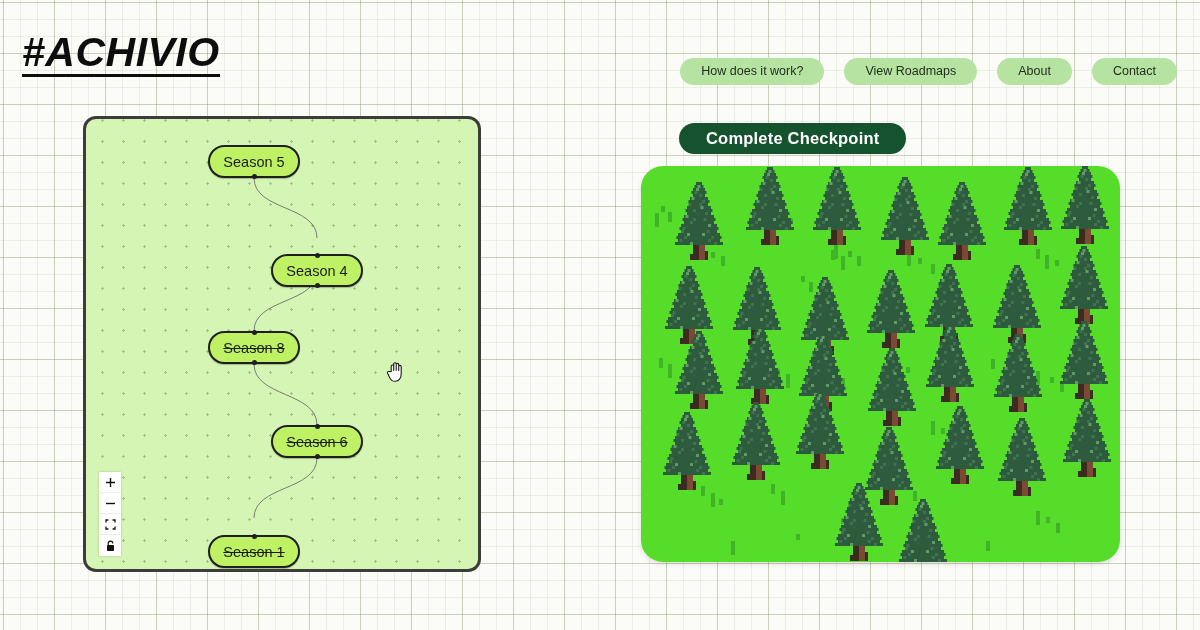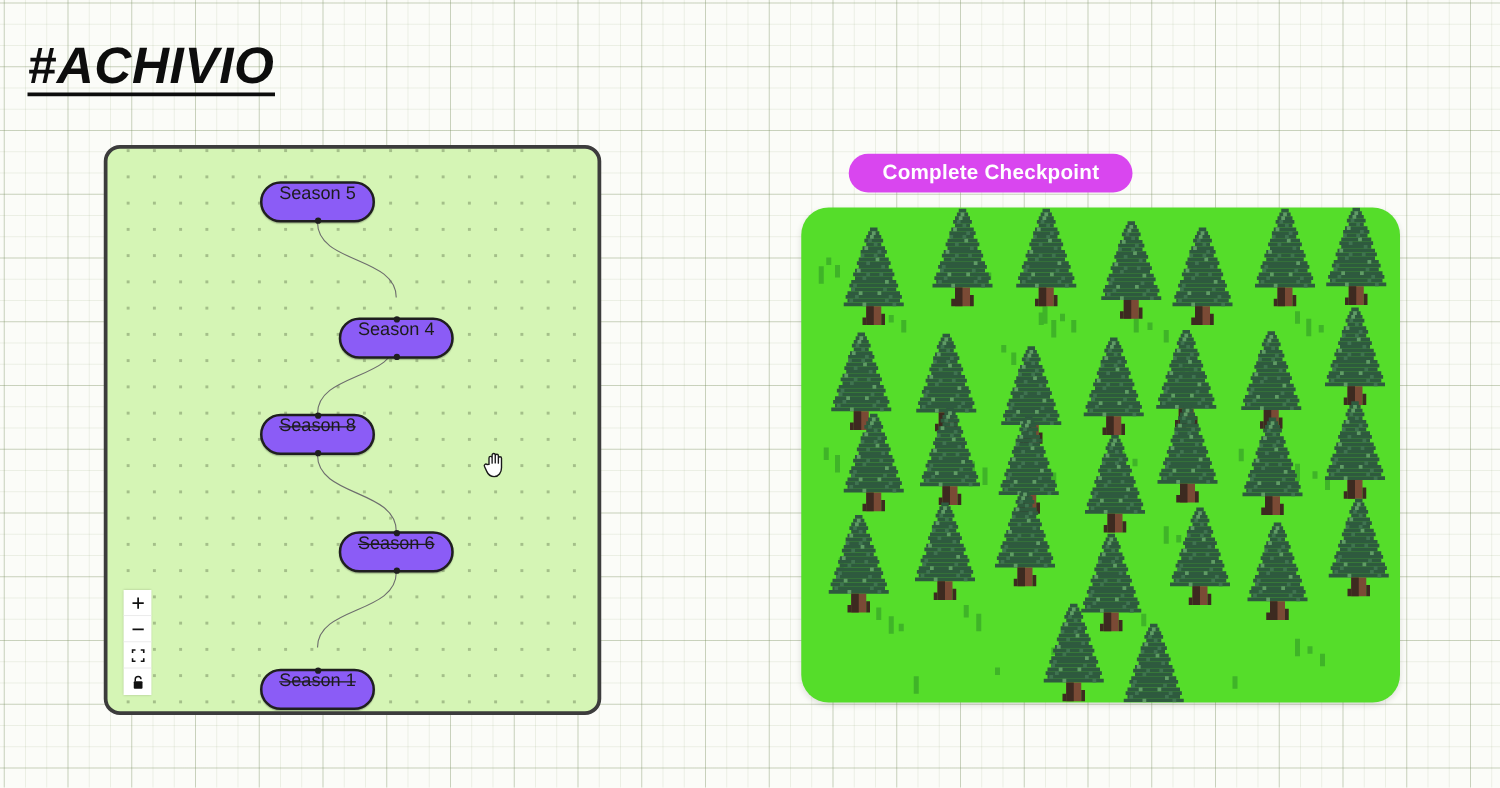--- a/index.html
+++ b/index.html
@@ -95,26 +95,26 @@
   .edges-svg {
     position: absolute;
     inset: 0;
     width: 100%;
     height: 100%;
     pointer-events: none;
   }
 
   .flow-node {
     position: absolute;
-    background: #8b5cf6;
+    background: #bef264;
     border: 2px solid #1f1f1f;
     border-radius: 17px;
     height: 33px;
     display: flex;
-    align-items: flex-start;
+    align-items: center;
     justify-content: center;
     font-size: 14.5px;
     color: #1c1c1c;
     font-family: "Liberation Sans", sans-serif;
     cursor: grab;
     box-shadow: 0 1px 1px rgba(0,0,0,0.25);
   }
   .flow-node.completed .node-label { text-decoration: line-through; text-decoration-thickness: 1.3px; }
 
   .handle {
@@ -168,21 +168,21 @@
 
   
   .action-row {
     position: absolute;
     left: 679px;
     top: 123px;
     display: flex;
     gap: 27px;
   }
   .action-btn {
-    background: #d946ef;
+    background: #14532d;
     color: #ffffff;
     border: none;
     border-radius: 999px;
     font-size: 16.5px;
     font-weight: bold;
     font-family: "Liberation Sans", sans-serif;
     padding: 0 27px;
     height: 31px;
     line-height: 31px;
     cursor: pointer;
@@ -203,20 +203,26 @@
   }
   .forest-canvas { position: absolute; inset: 0; width: 100%; height: 100%; }
 
   .sr { position: absolute; width: 1px; height: 1px; overflow: hidden; clip: rect(0 0 0 0); }
 </style>
 </head>
 <body>
 
 <header class="site-header">
   <div class="brand">#ACHIVIO</div>
+  <nav class="nav">
+    <button class="nav-pill">How does it work?</button>
+    <button class="nav-pill">View Roadmaps</button>
+    <button class="nav-pill">About</button>
+    <button class="nav-pill">Contact</button>
+  </nav>
 </header>
 
 <section class="flow-panel">
   <div class="flow-dots"></div>
 
   <svg class="edges-svg" viewBox="0 0 392 450" preserveAspectRatio="none" id="edges-svg">
       <path d="M 168 59 C 168 92, 231 86, 231 119" fill="none" stroke="#6d6d6d" stroke-width="0.9"></path>
       <path d="M 231 152 C 231 185, 168 179, 168 212" fill="none" stroke="#6d6d6d" stroke-width="0.9"></path>
       <path d="M 168 245 C 168 278.55, 231 272.45, 231 306" fill="none" stroke="#6d6d6d" stroke-width="0.9"></path>
       <path d="M 231 339 C 231 372, 168 366, 168 399" fill="none" stroke="#6d6d6d" stroke-width="0.9"></path>

